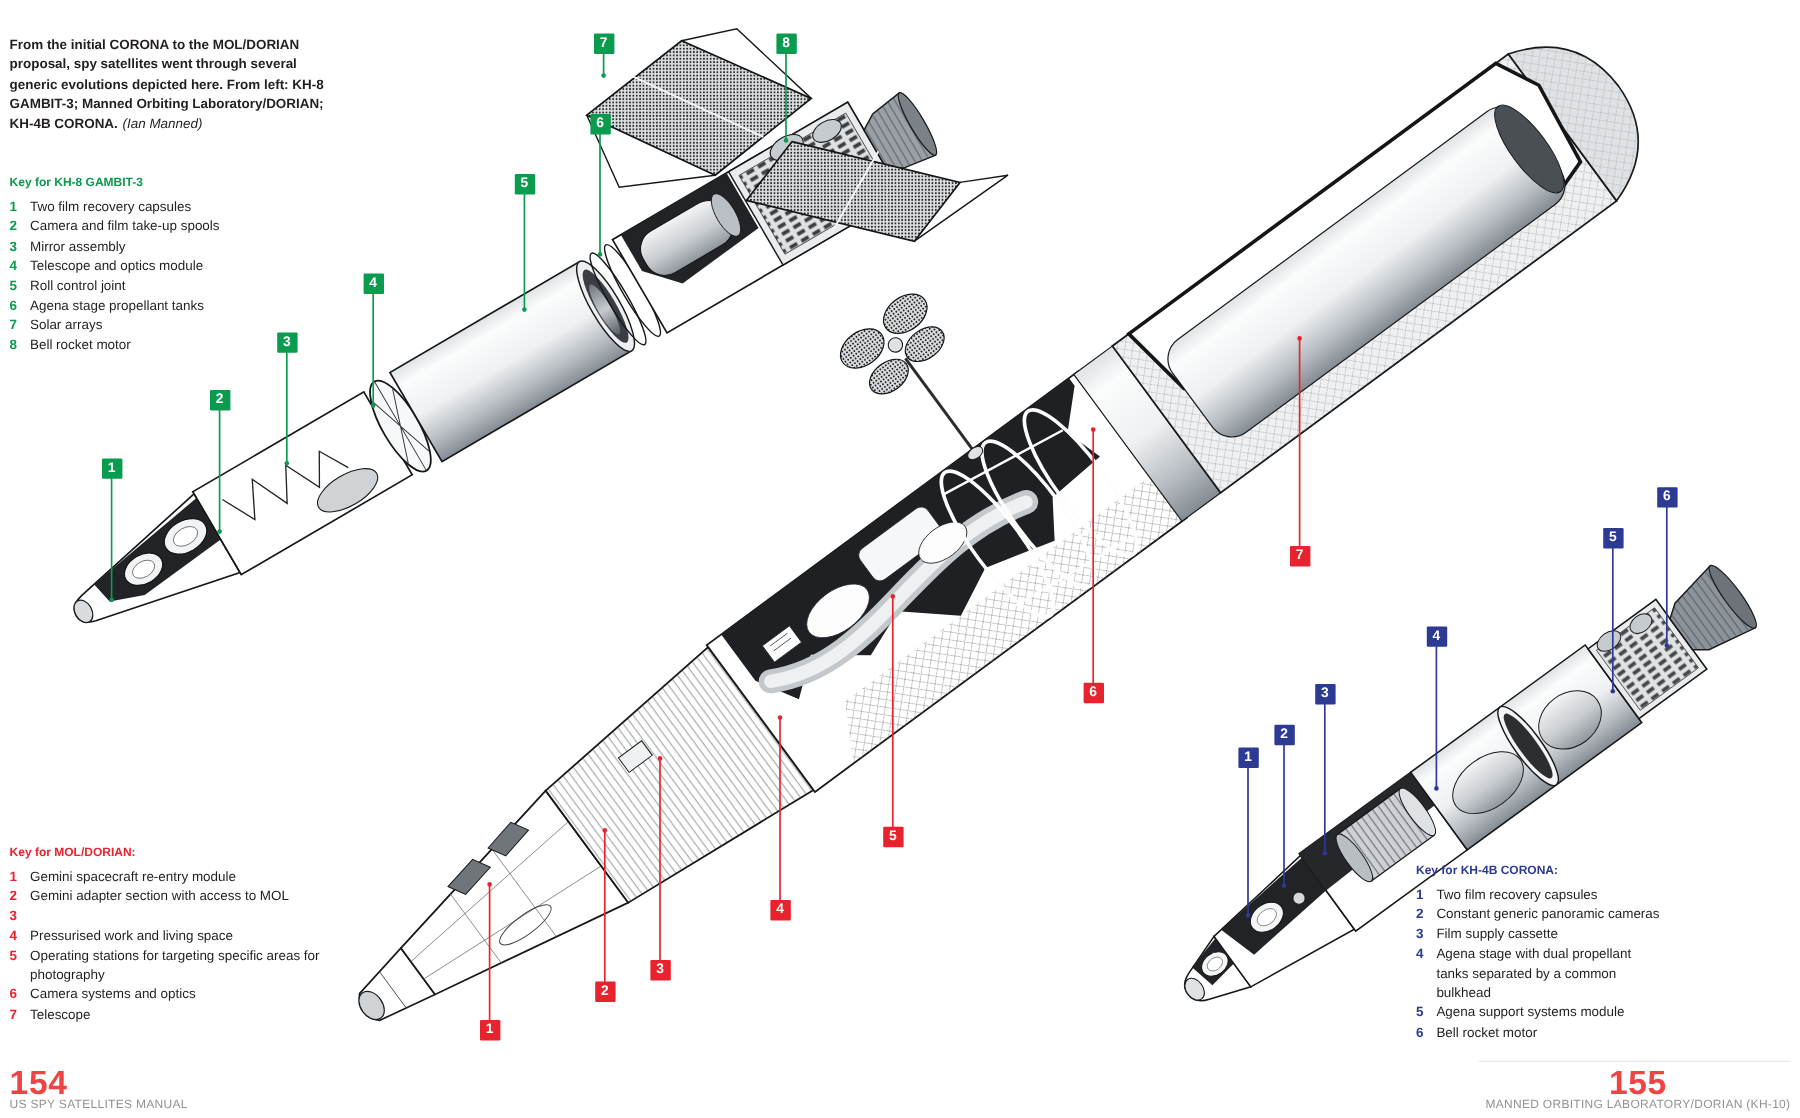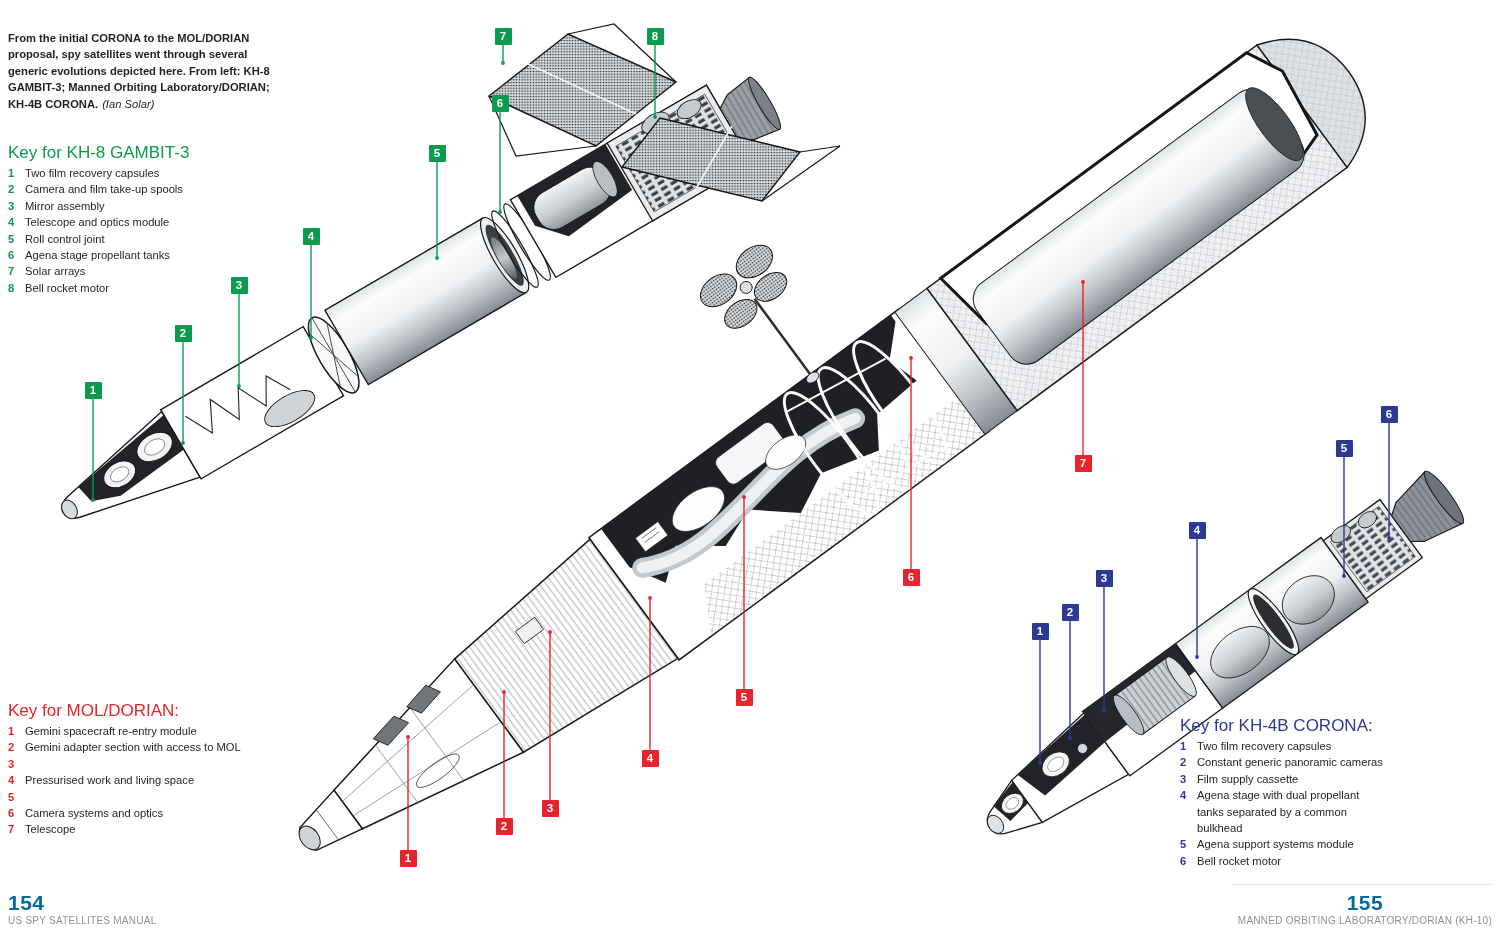--- a/index.html
+++ b/index.html
@@ -7,32 +7,32 @@
        font-family:"Liberation Sans","DejaVu Sans",sans-serif;color:#231f20;}
   .layer{position:absolute;left:0;top:0;width:1500px;height:932px;}
   svg{display:block;}
 
   
   .intro{position:absolute;left:8px;top:30px;width:300px;
          font-size:11.2px;line-height:16.4px;font-weight:bold;white-space:pre-line;}
   .intro .credit{font-weight:normal;font-style:italic;margin-left:4px;}
 
   .key{position:absolute;width:300px;}
-  .key h2{margin:0 0 5px 0;font-size:17px;line-height:14px;font-weight:normal;}
+  .key h2{margin:0 0 5px 0;font-size:10px;line-height:14px;font-weight:bold;}
   .key ul{list-style:none;margin:0;padding:0;}
   .key li{display:flex;font-size:11.2px;line-height:16.4px;}
   .key .kn{flex:0 0 17px;font-weight:bold;}
   .key .kt{white-space:pre-line;}
 
   #key-gambit{left:8px;top:146px;}
   #key-mol{left:8px;top:704px;}
   #key-corona{left:1180px;top:719px;width:230px;}
 
   .footer{position:absolute;bottom:6px;}
-  .footer .pnum{font-size:21px;font-weight:bold;color:#0369a1;line-height:20px;letter-spacing:.5px;}
+  .footer .pnum{font-size:28px;font-weight:bold;color:#ef4444;line-height:20px;letter-spacing:.5px;}
   .footer .plabel{font-size:10px;color:#8f9296;letter-spacing:.25px;margin-top:2px;}
   #footer-left{left:8px;text-align:left;}
   #footer-right{right:8px;text-align:center;}
   .footer-rule{position:absolute;left:1232px;top:884px;width:260px;height:1px;background:#e9e9e9;}
 
   
   .callout{position:absolute;width:17px;height:17px;line-height:17px;text-align:center;
            color:#fff;font-size:11.5px;font-weight:bold;border-radius:1px;}
 </style>
 </head>
@@ -270,21 +270,21 @@
       <circle cx="1344" cy="576" r="1.9" fill="#2c3a94"></circle>
       <line x1="1389" y1="414" x2="1389" y2="538" stroke="#2c3a94" stroke-width="1.4"></line>
       <circle cx="1389" cy="538" r="1.9" fill="#2c3a94"></circle>
     </g>
 </svg>
 
 <div class="intro"><span>From the initial CORONA to the MOL/DORIAN
 proposal, spy satellites went through several
 generic evolutions depicted here. From left: KH-8
 GAMBIT-3; Manned Orbiting Laboratory/DORIAN;
-KH-4B CORONA.</span><span class="credit">(Ian Solar)</span></div>
+KH-4B CORONA.</span><span class="credit">(Ian Manned)</span></div>
 
 <section class="key" id="key-gambit">
   <h2 style="color: rgb(10, 155, 78);">Key for KH-8 GAMBIT-3</h2>
   <ul>
       <li>
         <span class="kn" style="color: rgb(10, 155, 78);">1</span>
         <span class="kt">Two film recovery capsules</span>
       </li>
       <li>
         <span class="kn" style="color: rgb(10, 155, 78);">2</span>
@@ -330,20 +330,22 @@
       </li>
       <li>
         <span class="kn" style="color: rgb(232, 35, 45);">3</span>
       </li>
       <li>
         <span class="kn" style="color: rgb(232, 35, 45);">4</span>
         <span class="kt">Pressurised work and living space</span>
       </li>
       <li>
         <span class="kn" style="color: rgb(232, 35, 45);">5</span>
+        <span class="kt">Operating stations for targeting specific areas for
+photography</span>
       </li>
       <li>
         <span class="kn" style="color: rgb(232, 35, 45);">6</span>
         <span class="kt">Camera systems and optics</span>
       </li>
       <li>
         <span class="kn" style="color: rgb(232, 35, 45);">7</span>
         <span class="kt">Telescope</span>
       </li>
     </ul>

